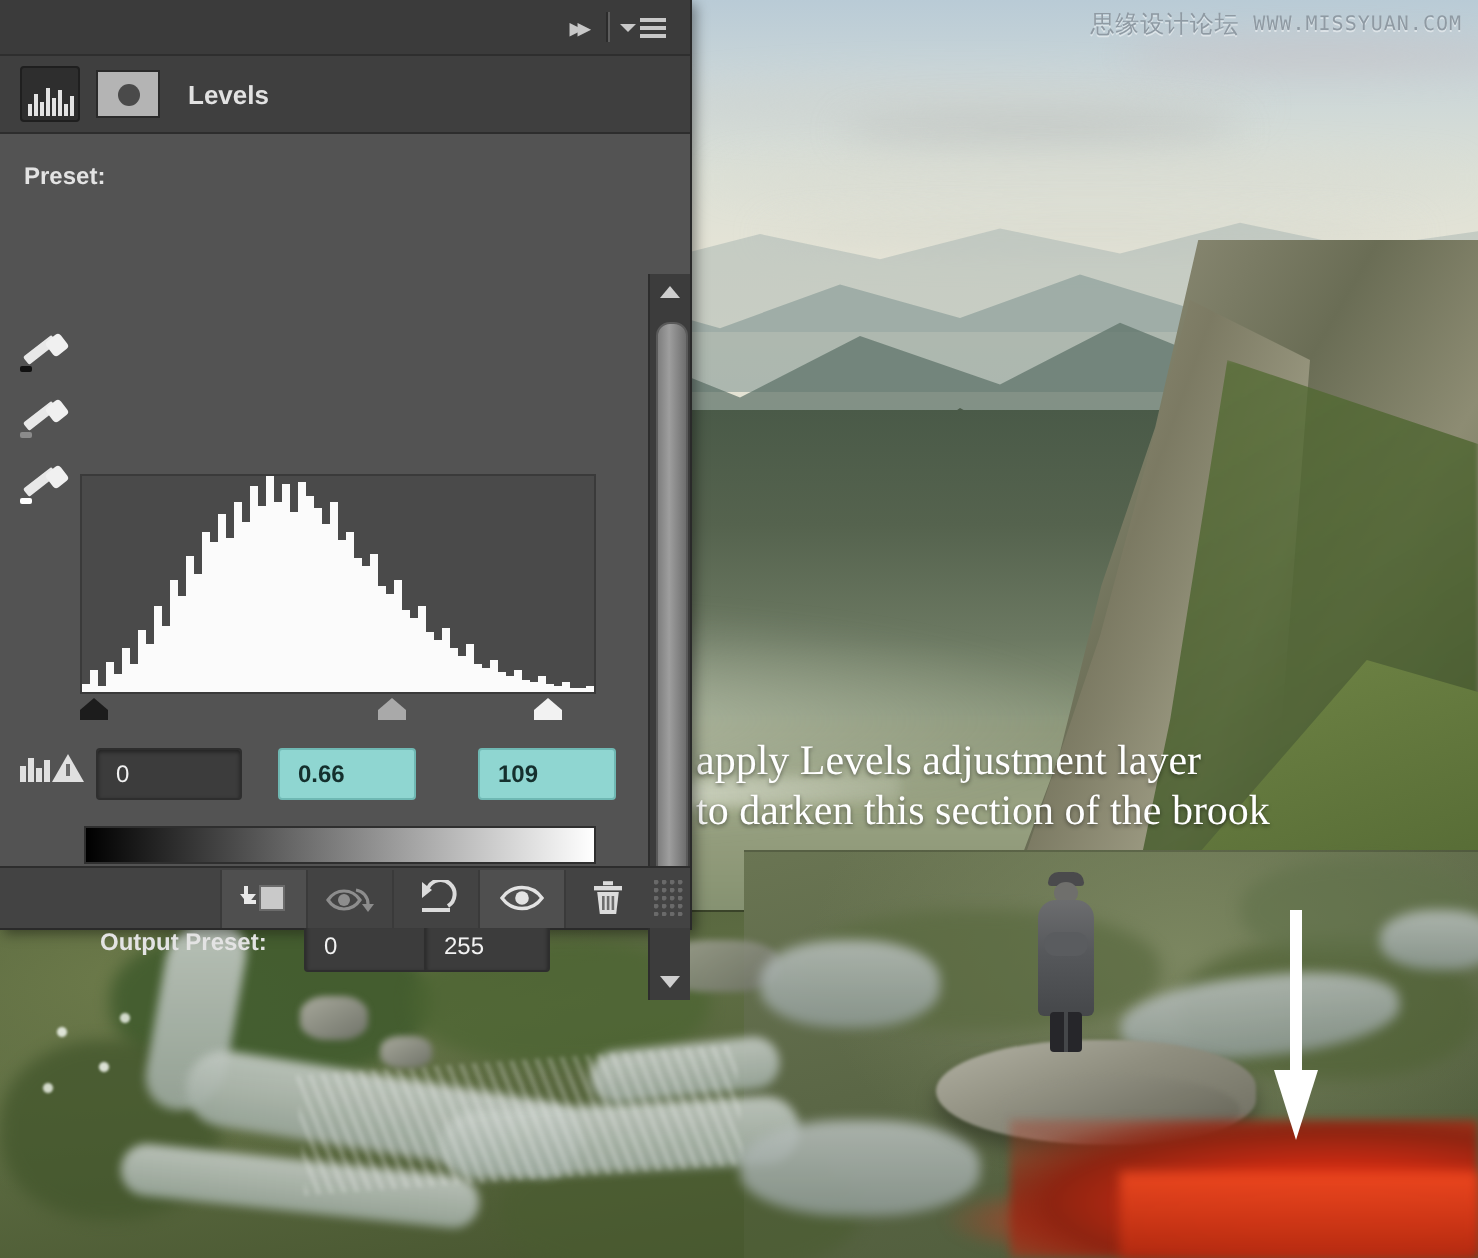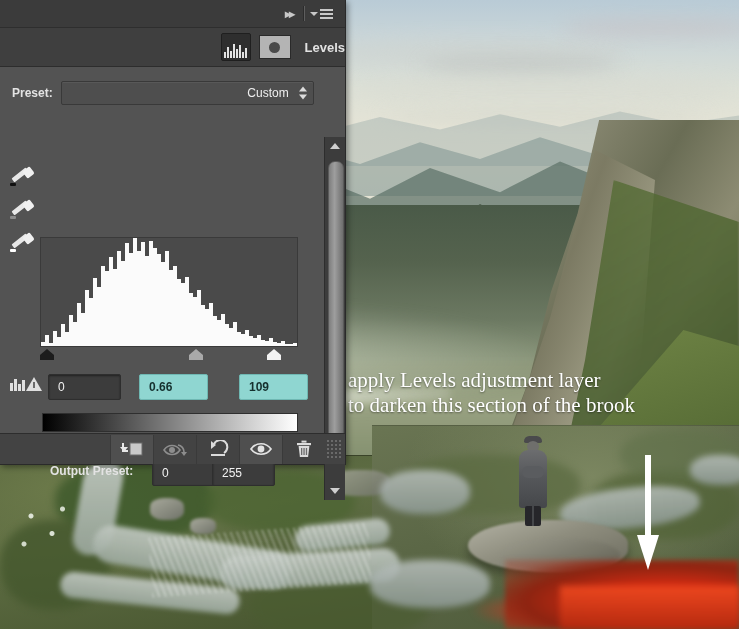--- a/index.html
+++ b/index.html
@@ -237,21 +237,21 @@
   .tabctl{display:flex;align-items:center;gap:0;padding-right:5px;}
   .chev{color:#c8c8c8;font-size:12px;letter-spacing:-2px;padding:0 10px 0 4px;font-weight:bold;}
   .vsep{width:1px;height:15px;background:#2c2c2c;box-shadow:1px 0 0 #5e5e5e;}
   .menu-btn{display:flex;align-items:center;gap:2px;padding:0 7px 0 6px;}
   .menu-tri{width:0;height:0;border-left:4px solid transparent;border-right:4px solid transparent;border-top:4px solid #c8c8c8;}
   .menu-lines{display:flex;flex-direction:column;gap:2px;}
   .menu-lines i{display:block;width:13px;height:2px;background:#c8c8c8;}
 
   .panel-head{
     height:38px;background:#3f3f3f;display:flex;align-items:center;
-    padding:0 0 0 10px;gap:8px;border-bottom:1px solid #2d2d2d;justify-content:flex-end;
+    padding:0 0 0 10px;gap:8px;border-bottom:1px solid #2d2d2d;
   }
   .adj-icon{
     width:28px;height:24px;background:#2e2e2e;border:1px solid #1f1f1f;border-radius:2px;
     display:flex;align-items:flex-end;justify-content:center;padding-bottom:2px;gap:1px;
   }
   .adj-icon i{display:block;width:2px;background:#e3e3e3;}
   .mask-thumb{
     width:30px;height:22px;background:#b4b4b4;border:1px solid #2a2a2a;
     display:flex;align-items:center;justify-content:center;
   }
@@ -457,20 +457,24 @@
     <div class="redsplat"></div>
     <div class="redwater"></div>
     <div class="redwater2"></div>
 
     <div class="arrow">
       <div class="arrow-shaft"></div>
       <div class="arrow-head"></div>
     </div>
   </div>
 
+  <div class="watermark">
+    <span class="wm-cn">思缘设计论坛</span>
+    <span class="wm-url">WWW.MISSYUAN.COM</span>
+  </div>
 
   <div class="note">
     <div>apply Levels adjustment layer</div>
     <div>to darken this section of the brook</div>
   </div>
 
   <div class="panel">
 
     <div class="tabbar">
       <div class="tab-filler"></div>
@@ -502,27 +506,20 @@
       <div class="mask-thumb">
         <span class="mask-dot"></span>
       </div>
       <div class="panel-title">Levels</div>
     </div>
 
     <div class="panel-body">
 
       <div class="row preset-row">
         <span class="lbl">Preset:</span>
-        <div class="combo preset-combo">
-          <span>Custom</span>
-          <span class="spin">
-            <span class="up"></span>
-              <span class="dn"></span>
-          </span>
-        </div>
       </div>
 
 
       <div class="droppers">
         <div class="dropper dp-black">
           <span class="dp-body"></span>
             <span class="dp-bulb"></span>
             <span class="dp-tip"></span>
         </div>
         <div class="dropper dp-gray">

